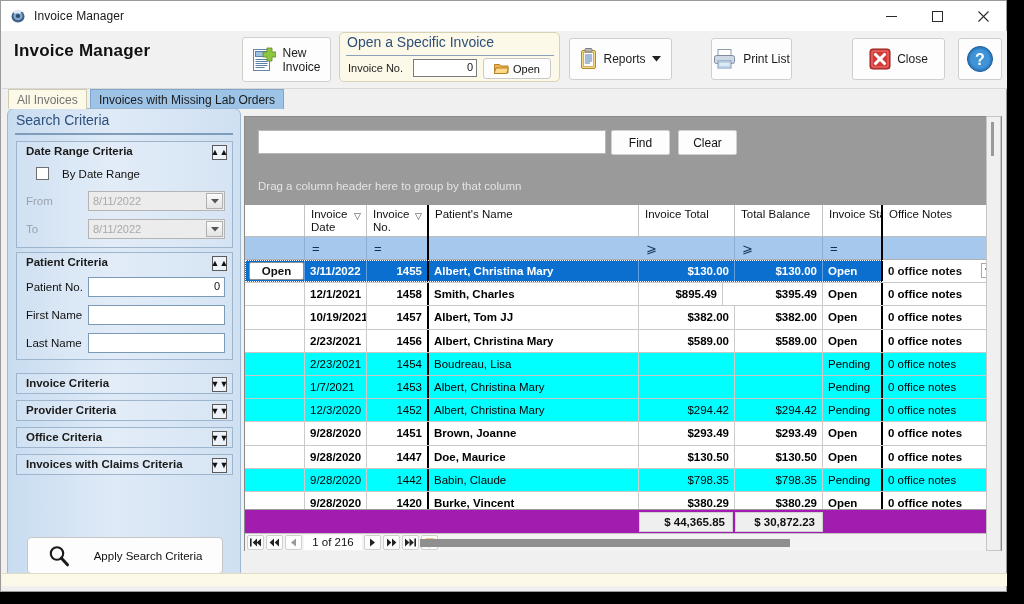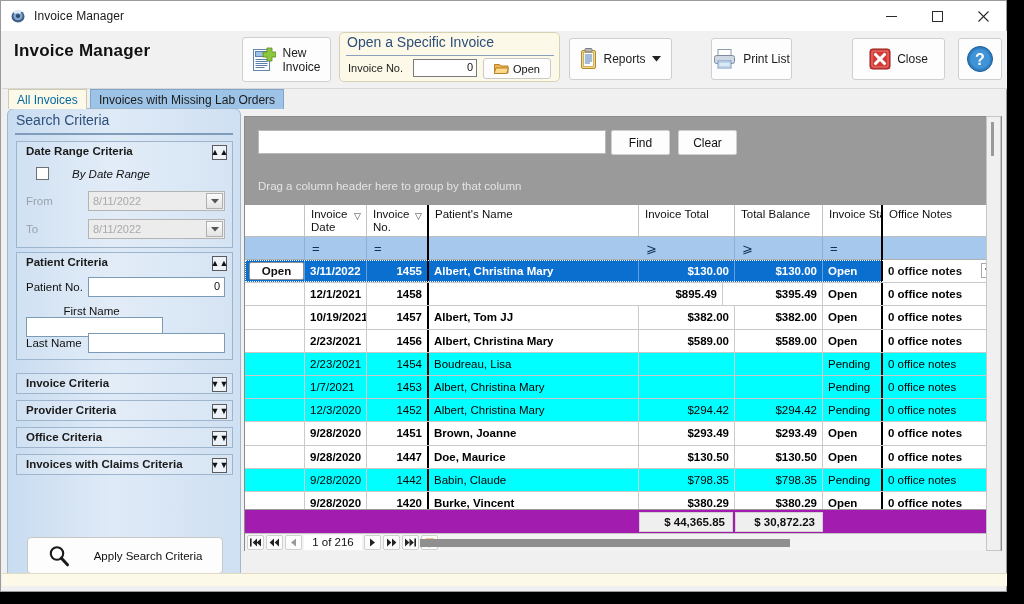--- a/index.html
+++ b/index.html
@@ -132,21 +132,21 @@
     box-sizing: border-box;
     display: flex; align-items: center;
     padding: 0 8px;
     cursor: pointer;
     border: 1px solid #a8a8a8;
     border-bottom: none;
   }
   .tab.active {
     left: 6px;
     background: #fdf9e8;
-    color: #0369a1;
+    color: #737373;
     border-color: #cfc9ad;
     z-index: 2;
   }
   .tab.inactive {
     left: 88px;
     background: #9dc3e6;
     color: #1a1a1a;
     border-color: #7fa6ca;
   }
 
@@ -200,21 +200,21 @@
     box-sizing: border-box;
     background: rgba(255,255,255,0.14);
     cursor: pointer;
   }
   .collapsed-group .gh-label {
     position: absolute; left: 9px; top: 3px;
     font-size: 11.5px; font-weight: bold; color: #1a1a1a;
   }
   .chk-row {
     position:absolute; left: 19px; top: 25px;
-    display:flex; align-items:center; gap:23px;font-style:italic;
+    display:flex; align-items:center; gap:13px;
   }
   .chk {
     width: 13px; height: 13px; background: #fff;
     border: 1px solid #6f6f6f; box-sizing:border-box;
     display:inline-block; cursor:pointer;
   }
   .chk-label { font-size: 11.5px; color:#111; }
   .fld-row { position:absolute; left: 9px; display:flex; align-items:center; }
   .fld-label { font-size: 11.5px; width: 62px; }
   .fld-label.dim { color: #9aa3ad; }
@@ -647,21 +647,21 @@
 
       <div class="group-box" style="top:143px; height:108px;">
         <div class="group-head">
           <span class="gh-label">Patient Criteria</span>
           <span class="chev">▲▲</span>
         </div>
         <div class="fld-row" style="top:24px;">
           <span class="fld-label on">Patient No.</span>
           <span class="textbox num" style="width:137px;">0</span>
         </div>
-        <div class="fld-row" style="top:52px;flex-direction:column;">
+        <div class="fld-row" style="top:52px;">
           <span class="fld-label on">First Name</span>
           <span class="textbox" style="width:137px;"></span>
         </div>
         <div class="fld-row" style="top:80px;">
           <span class="fld-label on">Last Name</span>
           <span class="textbox" style="width:137px;"></span>
         </div>
       </div>
 
       <div class="collapsed-group" style="top:264px;">
@@ -763,20 +763,23 @@
             <div class="selbox"></div>
           </div>
           <div class="row">
             <div class="cell" style="left: 0px; width: 60px;"></div>
             <div class="cell" style="left: 60px; width: 62px;">
               <span class="bold">12/1/2021</span>
             </div>
             <div class="cell thickright right" style="left: 122px; width: 62px;">
               <span class="bold">1458</span>
             </div>
+            <div class="cell" style="left: 184px; width: 210px;">
+              <span class="bold">Smith, Charles</span>
+            </div>
             <div class="cell right" style="left: 382px; width: 96px;">
               <span class="bold">$895.49</span>
             </div>
             <div class="cell right" style="left: 490px; width: 88px;">
               <span class="bold">$395.49</span>
             </div>
             <div class="cell thickright" style="left: 578px; width: 60px;">
               <span class="bold">Open</span>
             </div>
             <div class="cell" style="left: 638px; width: 118px;">

